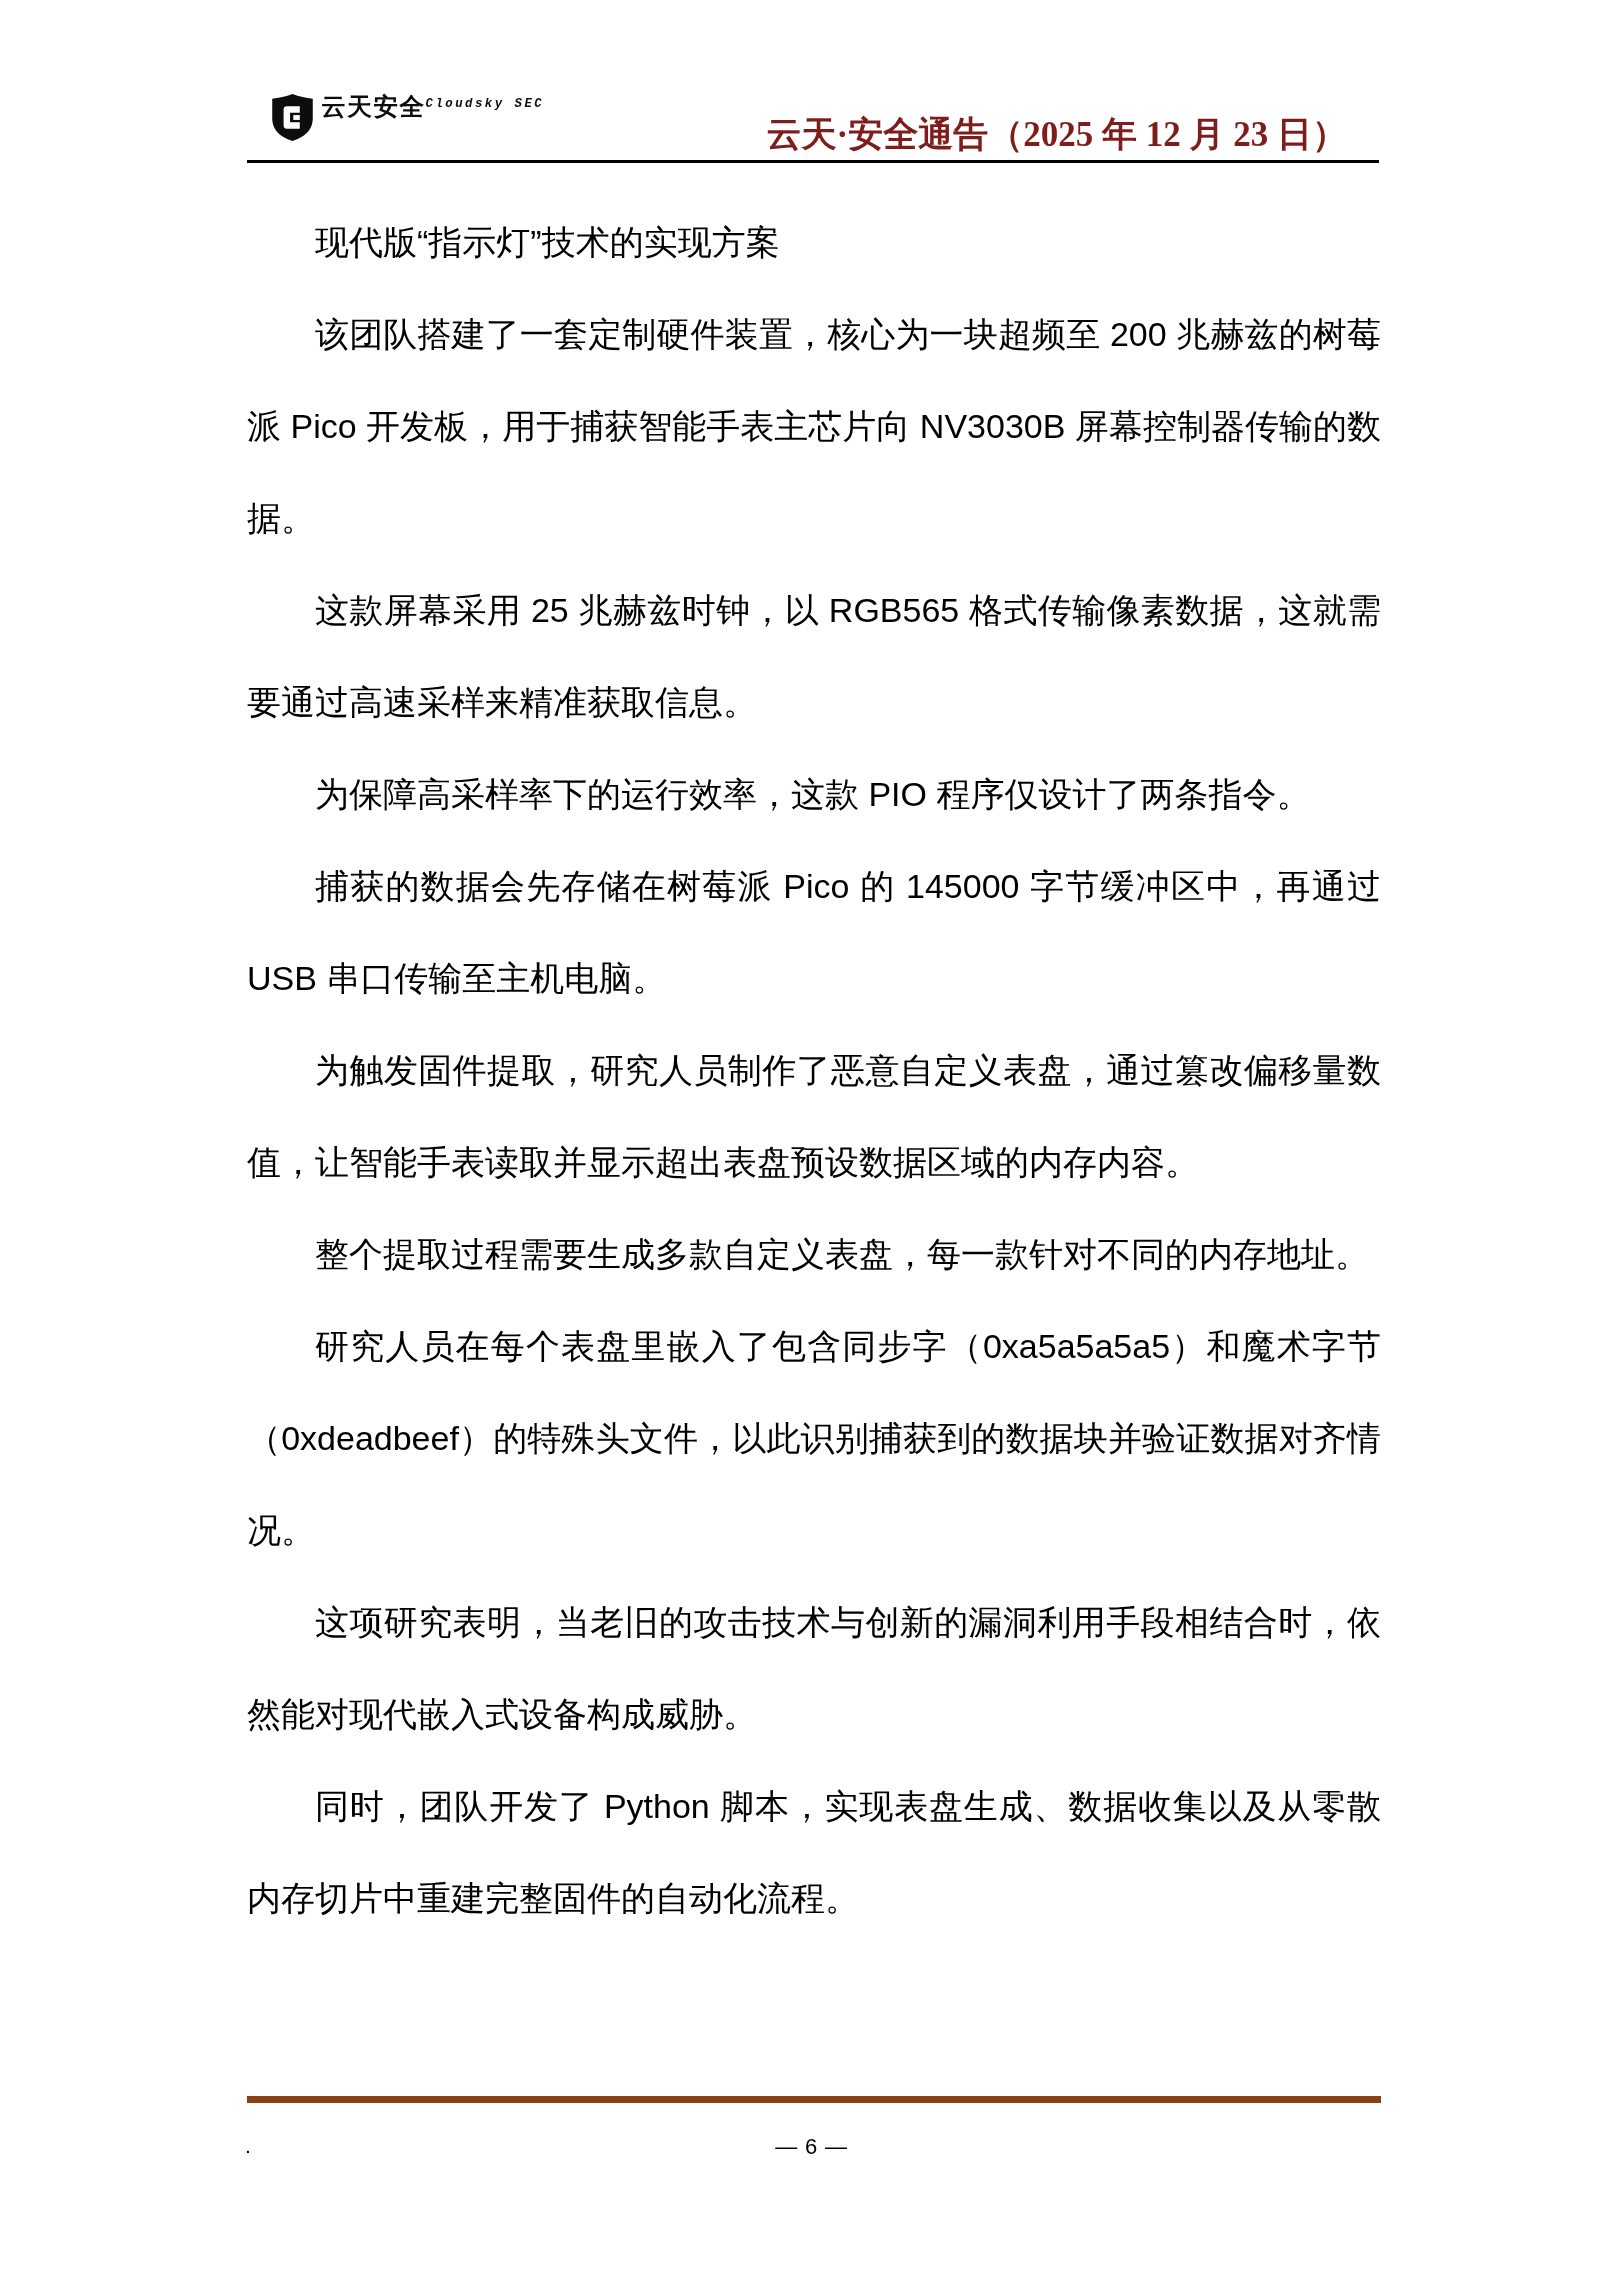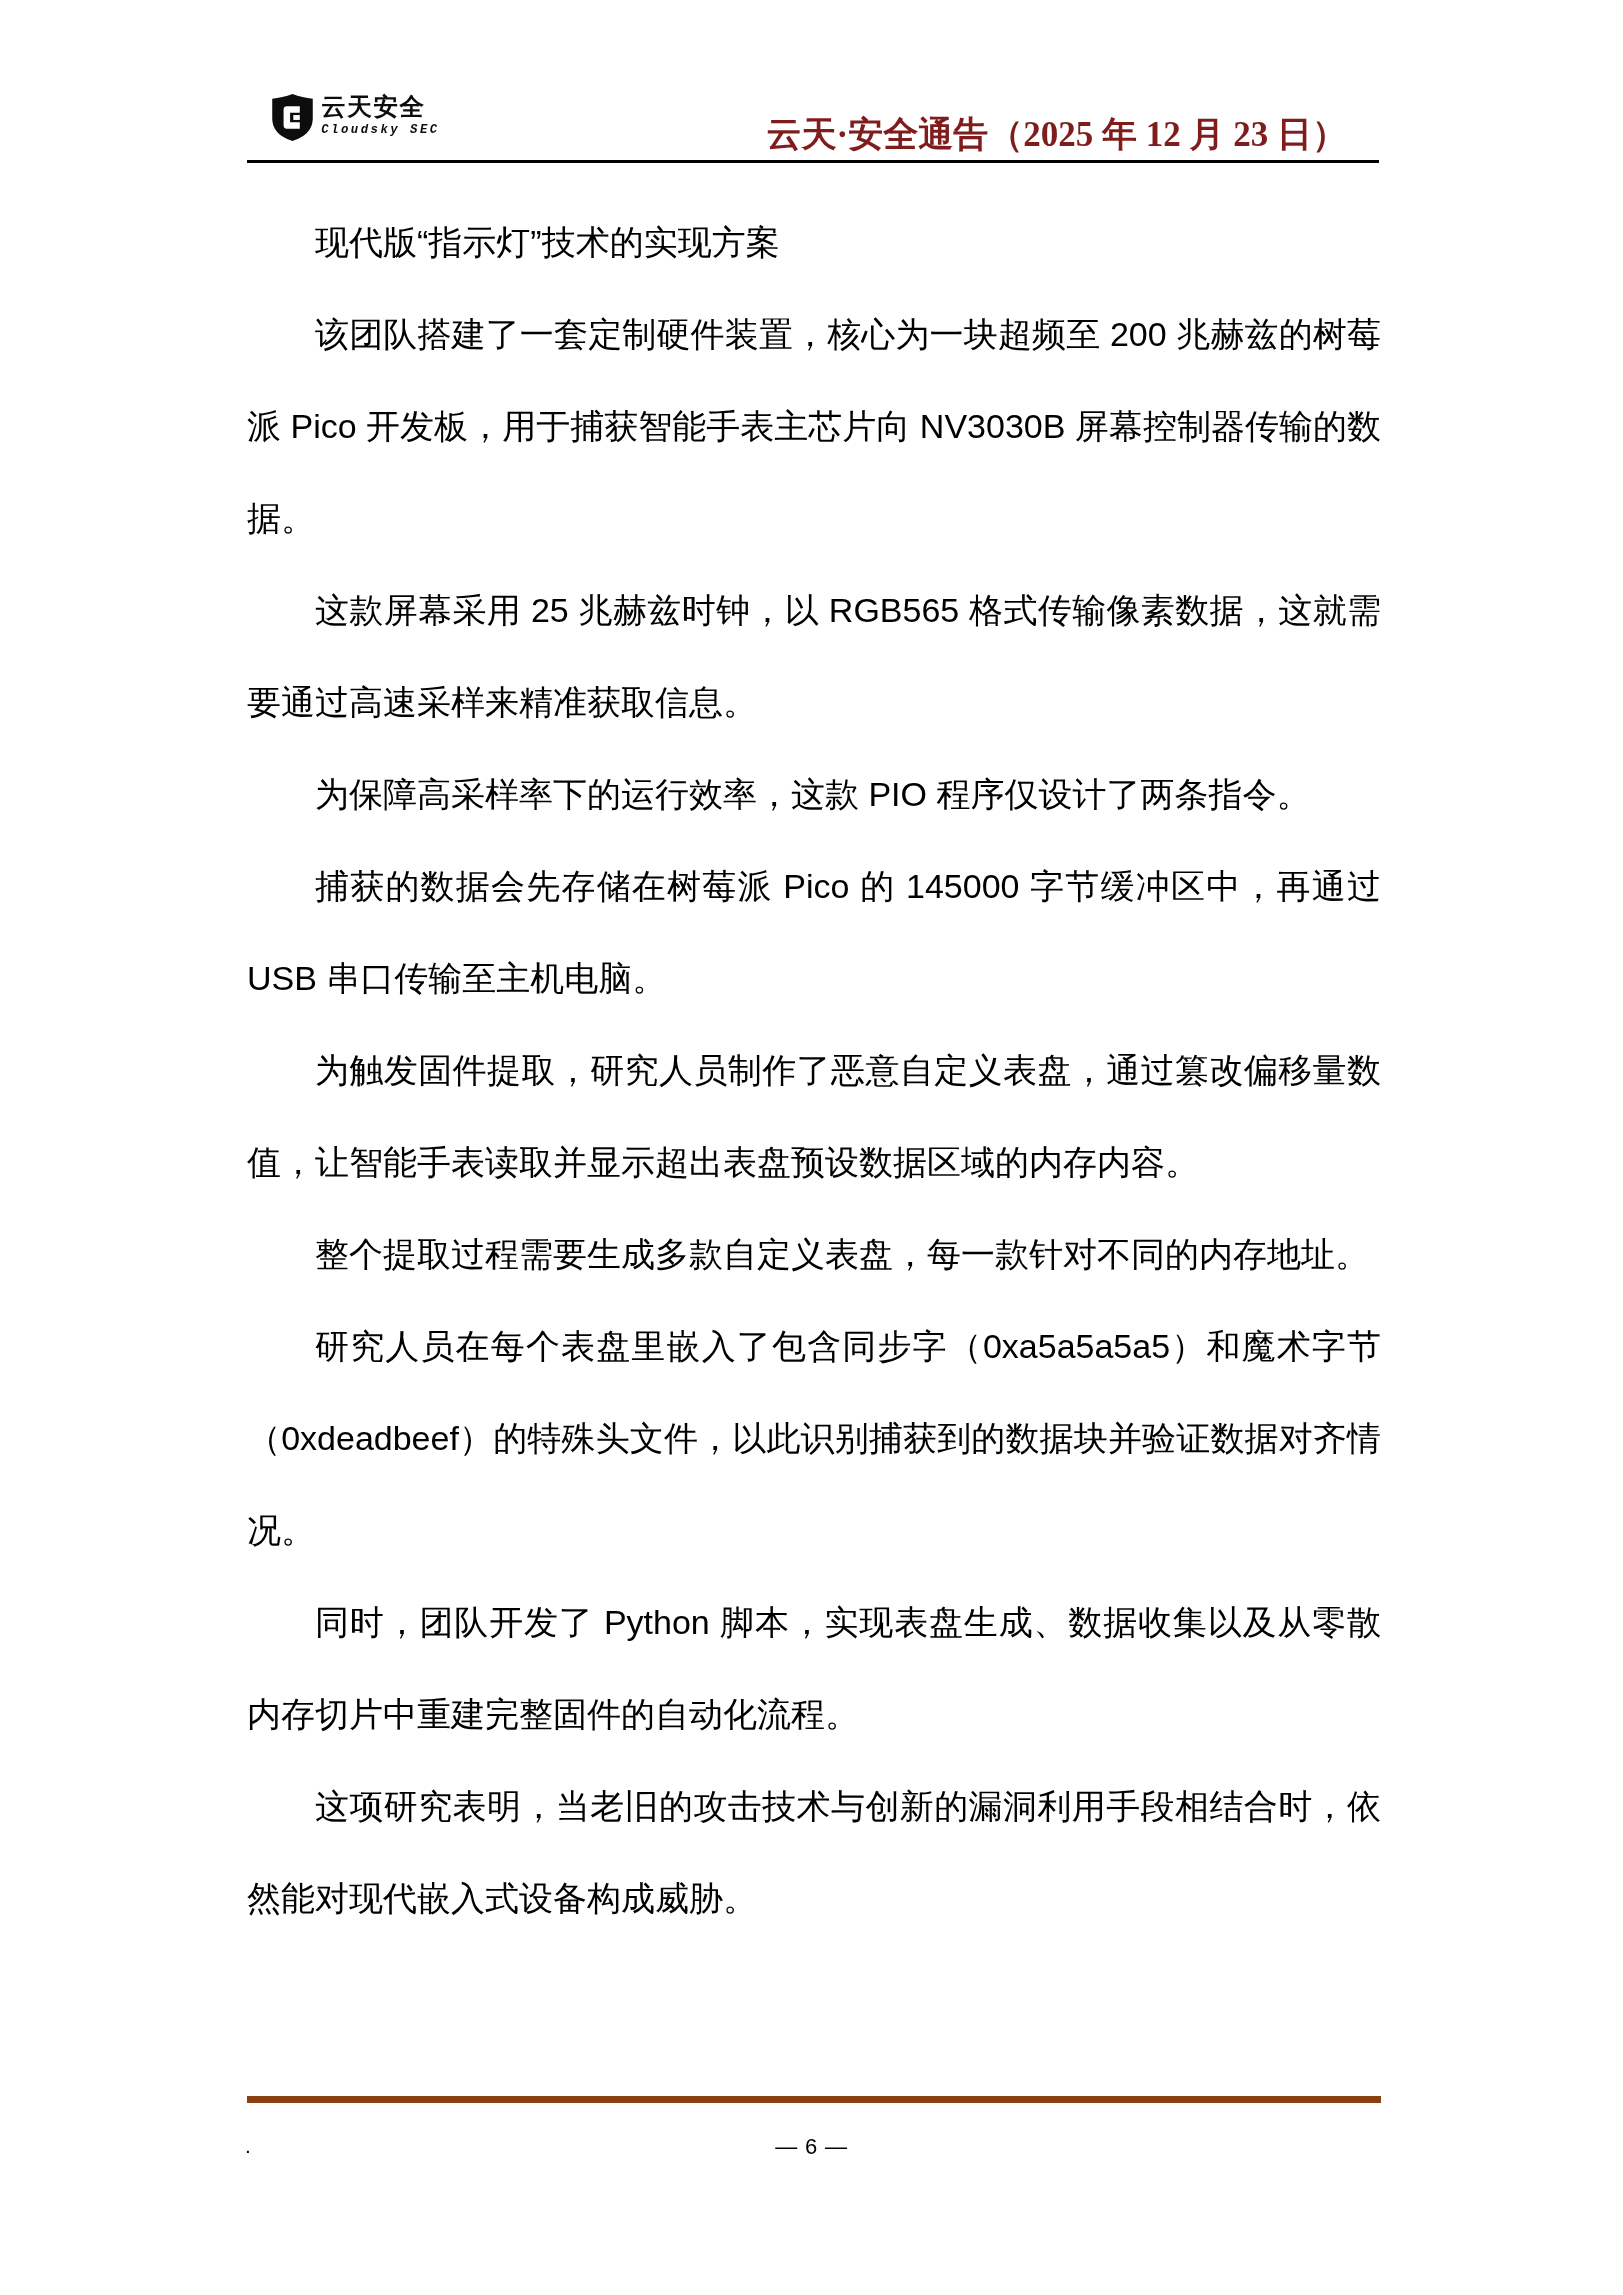--- a/index.html
+++ b/index.html
@@ -18,21 +18,21 @@
   .header { position: absolute; left: 0; top: 0; width: 100%; height: 164px; }
 
   .logo {
     position: absolute;
     left: 272px;
     top: 94px;
     display: flex;
     align-items: flex-start;
   }
   .logo-shield { width: 41px; height: 47px; display: block; }
-  .logo-text { margin-left: 8.2px; display: flex; flex-direction: column; }
+  .logo-text { margin-left: 8.2px; display: flex; }
   .logo-name-cn {
     font-size: 24.5px;
     font-weight: bold;
     letter-spacing: 1.6px;
     line-height: 26px;
     color: #0d0d0d;
     white-space: nowrap;
   }
   .logo-name-en {
     font-size: 12.3px;
@@ -137,22 +137,22 @@
 
 <div class="doc-body">
     <p class="body-paragraph">现代版“指示灯”技术的实现方案</p>
     <p class="body-paragraph">该团队搭建了一套定制硬件装置，核心为一块超频至 200 兆赫兹的树莓派 Pico 开发板，用于捕获智能手表主芯片向 NV3030B 屏幕控制器传输的数据。</p>
     <p class="body-paragraph">这款屏幕采用 25 兆赫兹时钟，以 RGB565 格式传输像素数据，这就需要通过高速采样来精准获取信息。</p>
     <p class="body-paragraph">为保障高采样率下的运行效率，这款 PIO 程序仅设计了两条指令。</p>
     <p class="body-paragraph">捕获的数据会先存储在树莓派 Pico 的 145000 字节缓冲区中，再通过 USB 串口传输至主机电脑。</p>
     <p class="body-paragraph">为触发固件提取，研究人员制作了恶意自定义表盘，通过篡改偏移量数值，让智能手表读取并显示超出表盘预设数据区域的内存内容。</p>
     <p class="body-paragraph">整个提取过程需要生成多款自定义表盘，每一款针对不同的内存地址。</p>
     <p class="body-paragraph">研究人员在每个表盘里嵌入了包含同步字（0xa5a5a5a5）和魔术字节（0xdeadbeef）的特殊头文件，以此识别捕获到的数据块并验证数据对齐情况。</p>
+    <p class="body-paragraph">这项研究表明，当老旧的攻击技术与创新的漏洞利用手段相结合时，依然能对现代嵌入式设备构成威胁。</p>
     <p class="body-paragraph">同时，团队开发了 Python 脚本，实现表盘生成、数据收集以及从零散内存切片中重建完整固件的自动化流程。</p>
-    <p class="body-paragraph">这项研究表明，当老旧的攻击技术与创新的漏洞利用手段相结合时，依然能对现代嵌入式设备构成威胁。</p>
   </div>
 
 <div class="footer-rule" style="background: rgb(139, 64, 20);"></div>
 
 <div class="footer-left-mark">.</div>
 
 <div class="page-number">— 6 —</div>
 
 
 </body></html>

